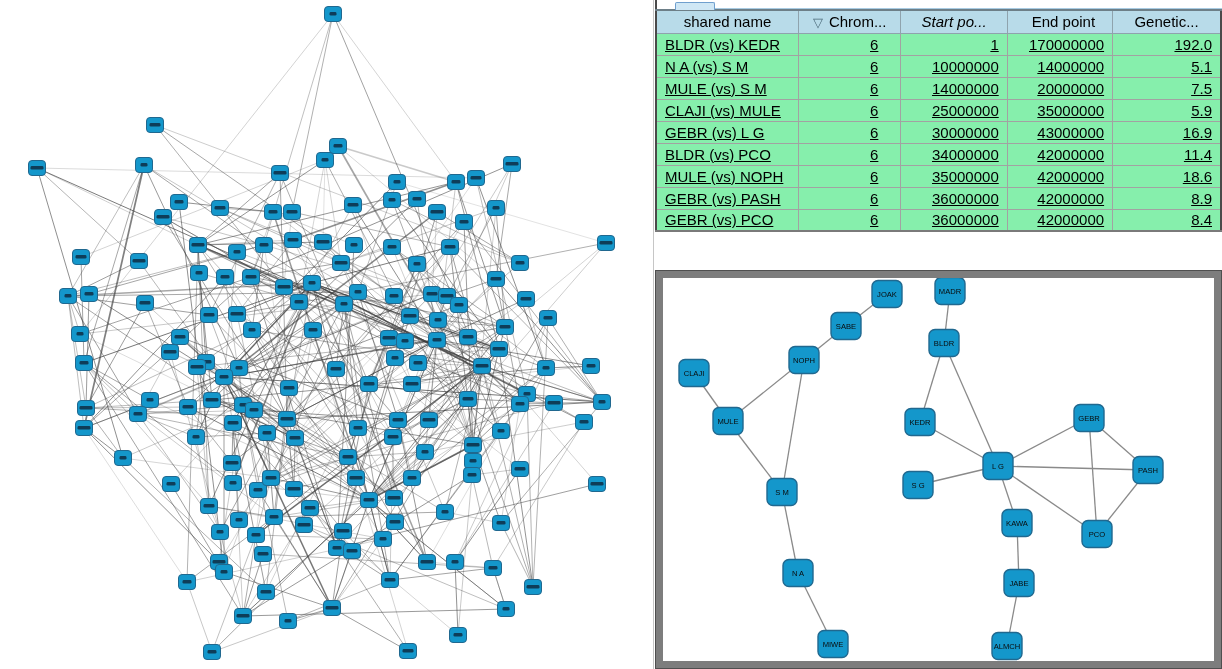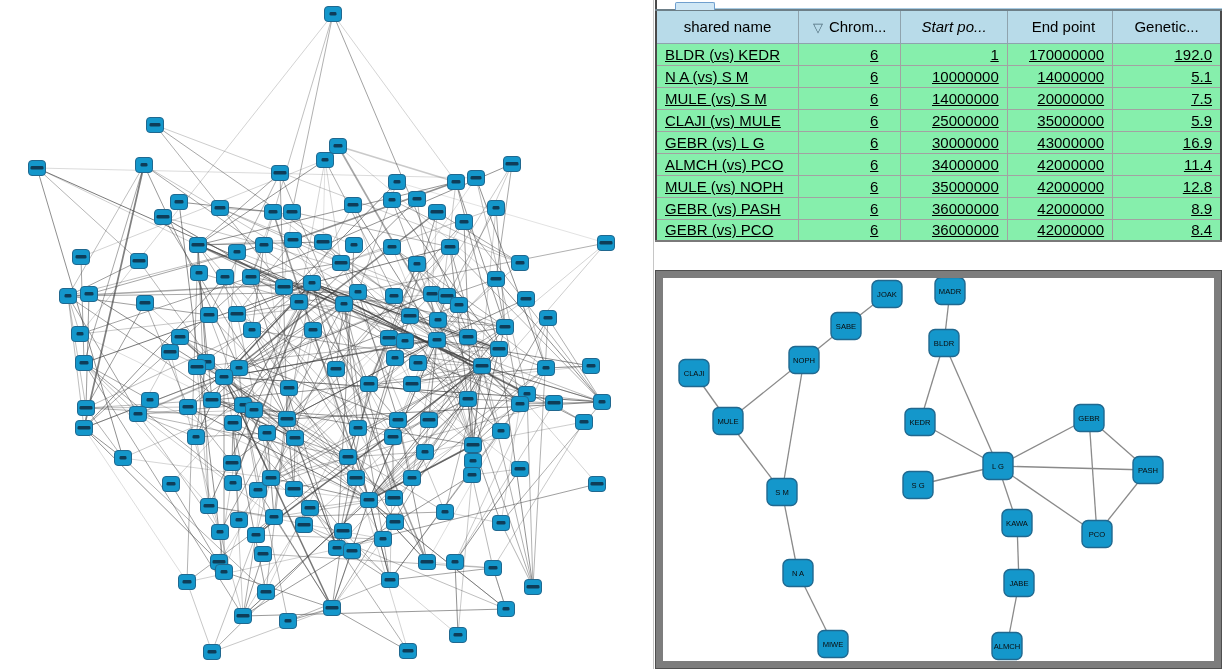--- a/index.html
+++ b/index.html
@@ -33,21 +33,21 @@
     position:absolute;left:58px;right:0;bottom:0;height:1px;background:#a8cbe2;
   }
   #attr-table{
     border-collapse:collapse;table-layout:fixed;width:567px;
     font-size:15px;color:#000;
   }
   #attr-table th,#attr-table td{
     overflow:hidden;white-space:nowrap;box-sizing:border-box;
   }
   #attr-table th{
-    height:33px;background:#b8dbe9;font-weight:normal;
+    height:23px;background:#b8dbe9;font-weight:normal;
     border:1px solid #8fa3ad;border-top:2px solid #6d7f88;text-align:center;
     padding:0 4px;
   }
   #attr-table td{
     height:22px;background:#86efac;border:1px solid #a2a2a2;
     padding:0 8px;
     text-decoration:underline;
   }
   #attr-table{border-left:2px solid #4a4a4a;border-right:2px solid #4a4a4a;border-bottom:2px solid #7a7a7a;}
   #attr-table .al{text-align:left;}
@@ -1249,32 +1249,32 @@
           <td class="ar col-4">5.9</td>
         </tr>
         <tr>
           <td class="al col-0">GEBR (vs) L G</td>
           <td class="ar col-1">6</td>
           <td class="ar col-2">30000000</td>
           <td class="ar col-3">43000000</td>
           <td class="ar col-4">16.9</td>
         </tr>
         <tr>
-          <td class="al col-0">ALMCH (vs) PCO</td>
+          <td class="al col-0">BLDR (vs) PCO</td>
           <td class="ar col-1">6</td>
           <td class="ar col-2">34000000</td>
           <td class="ar col-3">42000000</td>
           <td class="ar col-4">11.4</td>
         </tr>
         <tr>
           <td class="al col-0">MULE (vs) NOPH</td>
           <td class="ar col-1">6</td>
           <td class="ar col-2">35000000</td>
           <td class="ar col-3">42000000</td>
-          <td class="ar col-4">12.8</td>
+          <td class="ar col-4">18.6</td>
         </tr>
         <tr>
           <td class="al col-0">GEBR (vs) PASH</td>
           <td class="ar col-1">6</td>
           <td class="ar col-2">36000000</td>
           <td class="ar col-3">42000000</td>
           <td class="ar col-4">8.9</td>
         </tr>
         <tr>
           <td class="al col-0">GEBR (vs) PCO</td>

